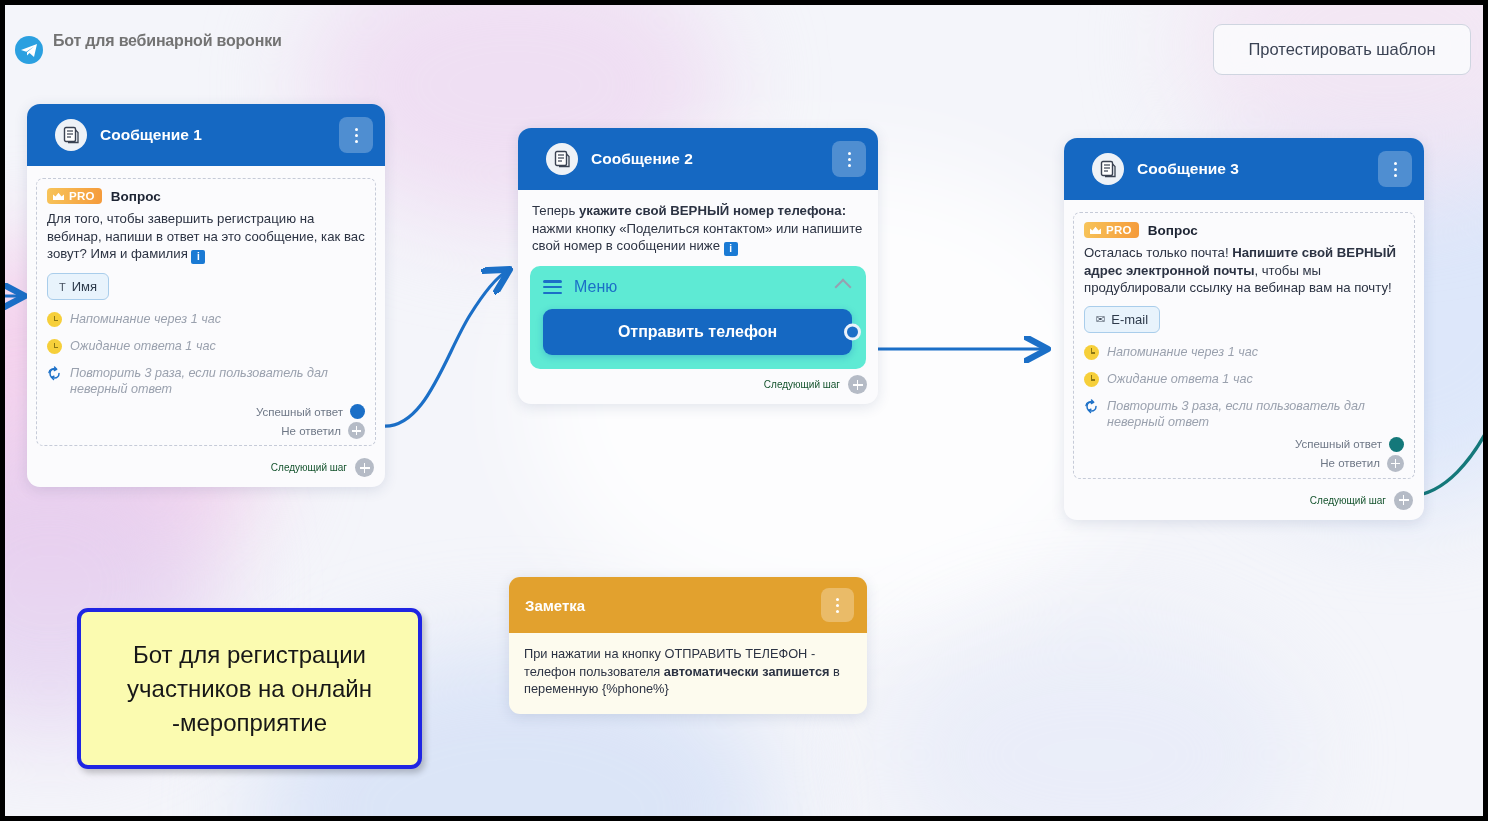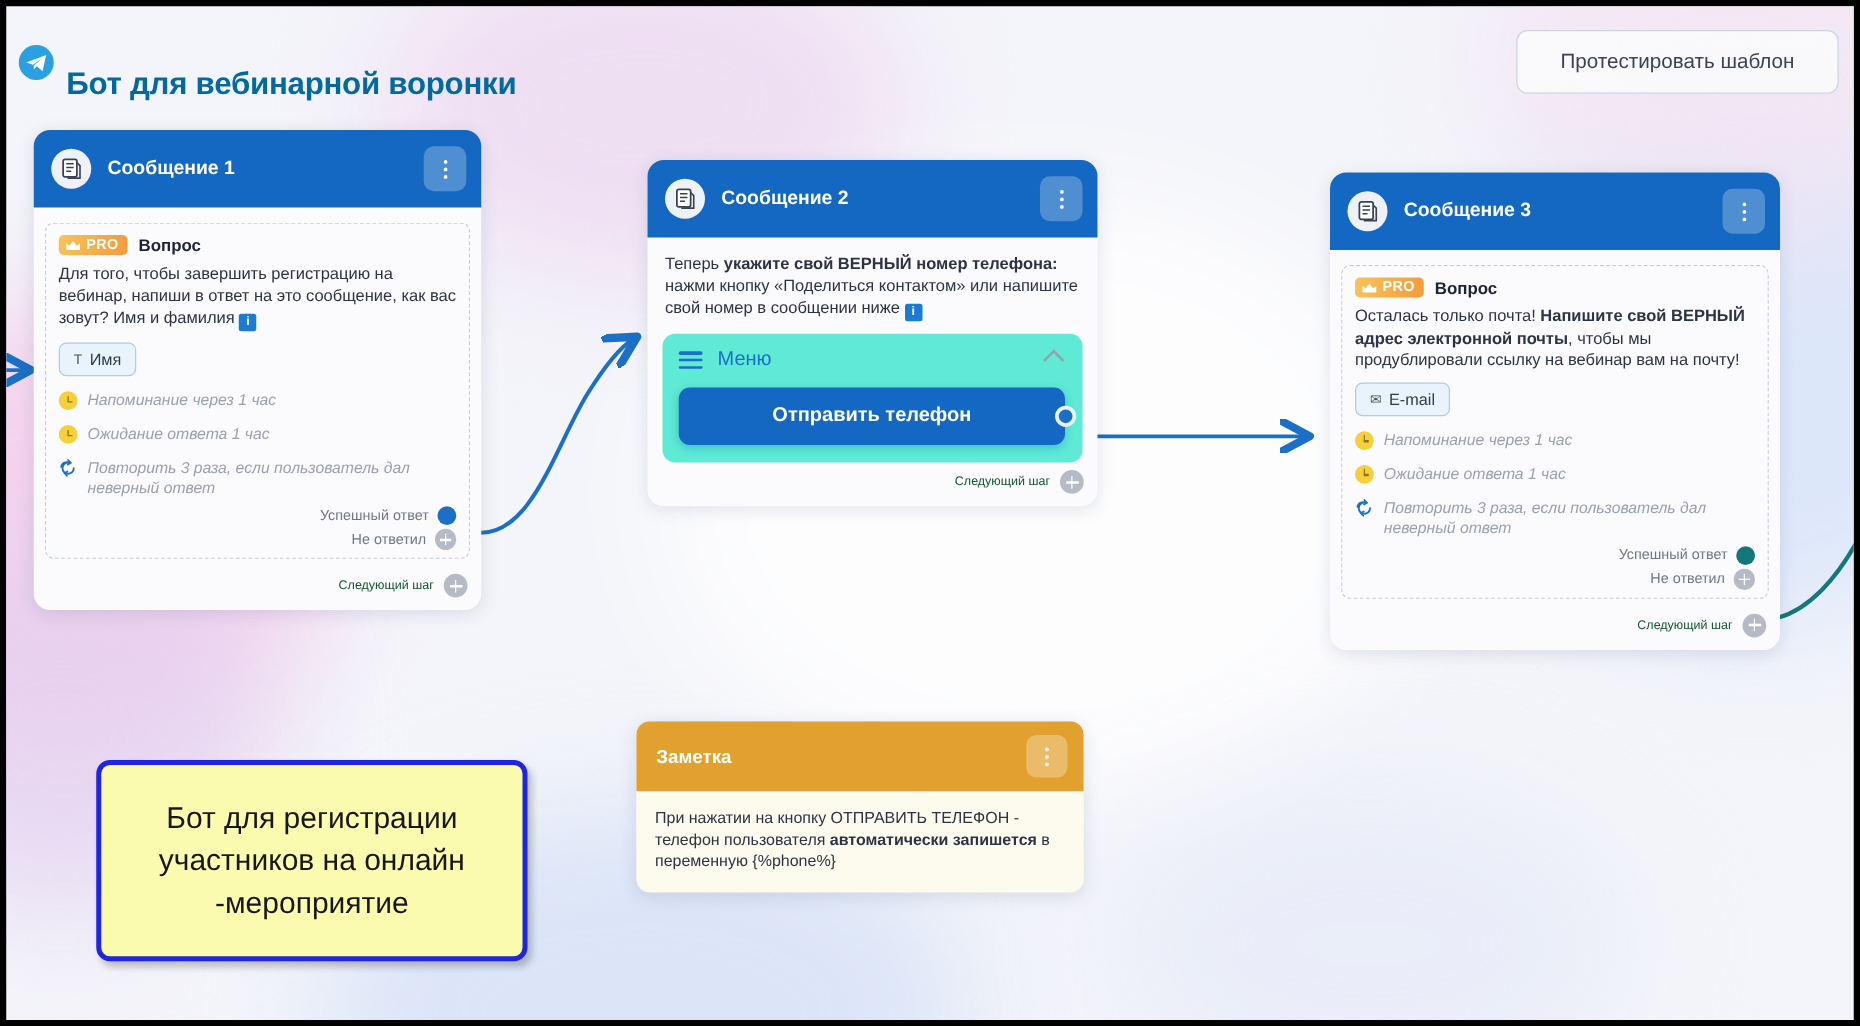--- a/index.html
+++ b/index.html
@@ -34,23 +34,22 @@
     z-index: 6;
   }
   .tg-icon {
     position: absolute; left: 10px; top: 31px;
     width: 28px; height: 28px; border-radius: 50%;
     background: #2ba0e0;
   }
   .tg-icon svg { position: absolute; left: 5px; top: 7px; }
   .page-title {
     position: absolute; left: 48px; top: 27px;
-    font-size: 25px; font-weight: bold; color: #0369a1;
+    font-size: 16px; font-weight: bold; color: #737373;
     letter-spacing: -.2px;
-    margin-top: 21px;
   }
   .test-btn {
     position: absolute; right: 12px; top: 19px;
     width: 258px; height: 51px;
     border: 1px solid #cfd5e0; border-radius: 9px;
     background: rgba(250,251,253,.85);
     color: #3b4354; font-size: 16.5px;
     display: flex; align-items: center; justify-content: center;
     cursor: pointer;
   }
@@ -58,21 +57,21 @@
   
   .node {
     position: absolute; z-index: 4;
     background: #fbfbfd;
     border-radius: 13px;
     box-shadow: 0 3px 14px rgba(40,60,110,.13);
   }
   .node-head {
     height: 62px; background: #1568c2;
     border-radius: 13px 13px 0 0;
-    display: flex; align-items: center; padding: 0 14px;
+    display: flex; align-items: center; padding: 0 28px;
     position: relative;
   }
   .head-ic {
     width: 32px; height: 32px; border-radius: 50%;
     background: #eef2f7; display: flex; align-items: center; justify-content: center;
     flex: 0 0 auto;
   }
   .head-title { color: #fff; font-size: 15.5px; font-weight: bold; margin-left: 13px; }
   .kebab {
     position: absolute; right: 12px; top: 13px;

